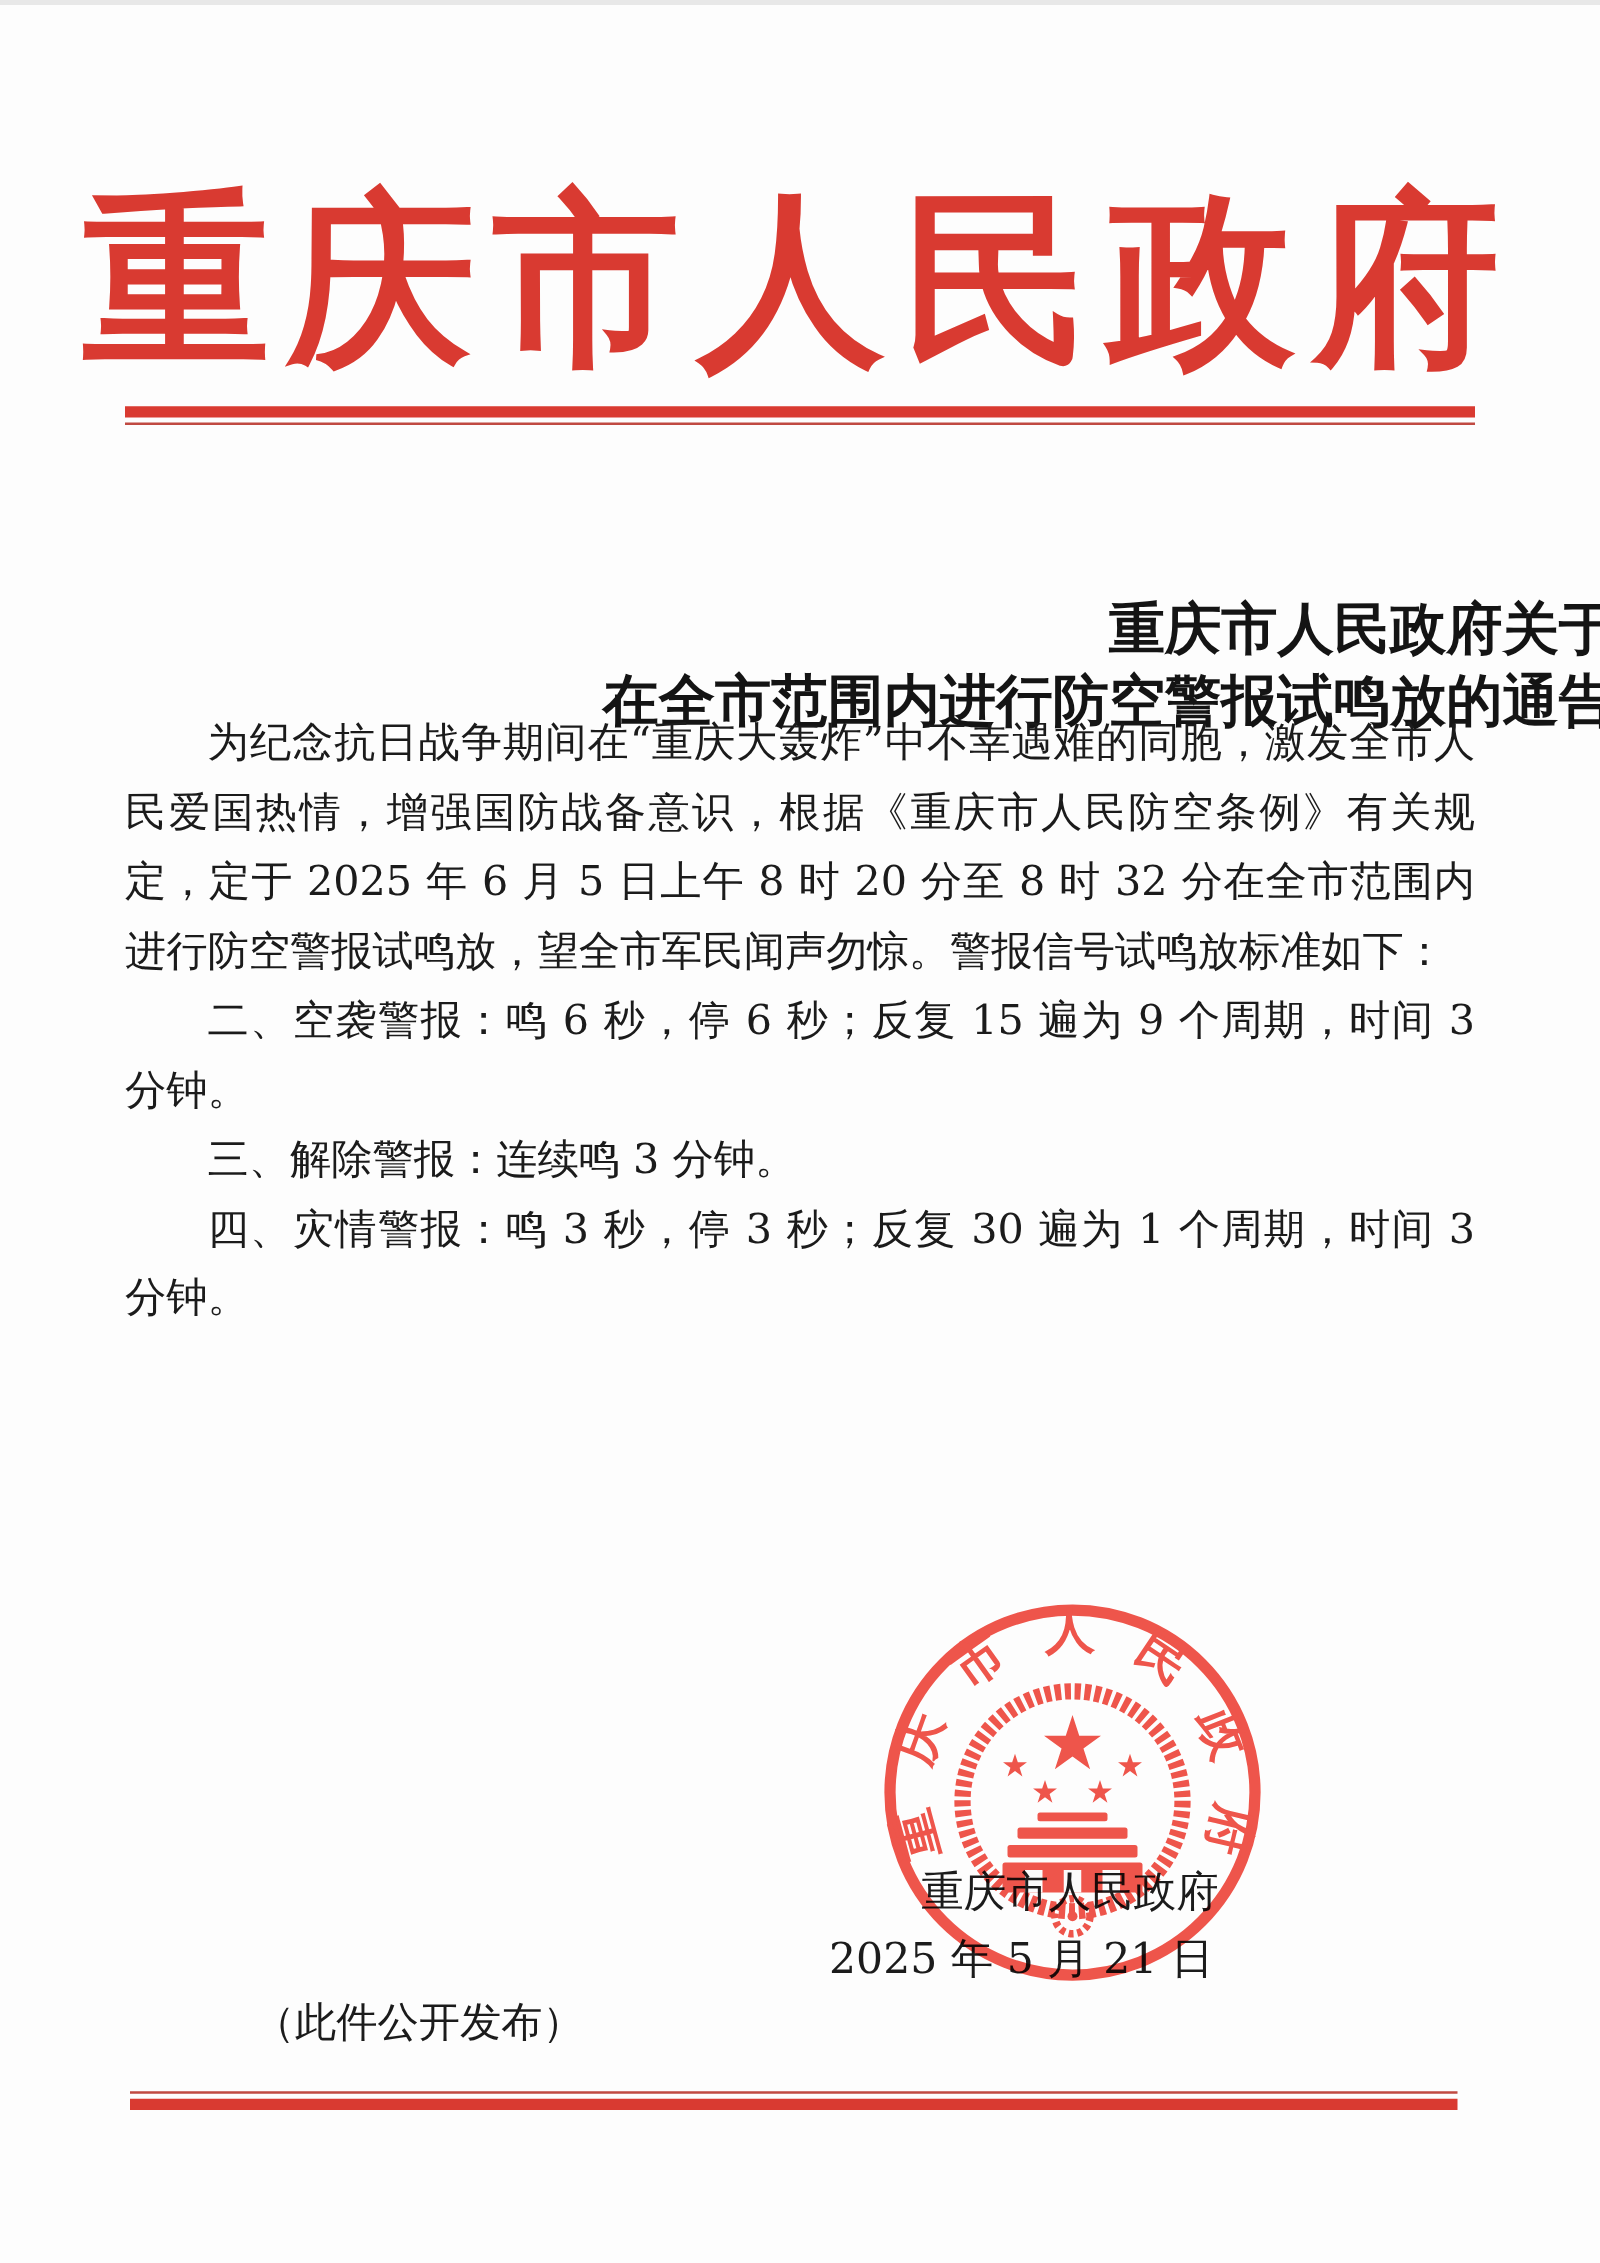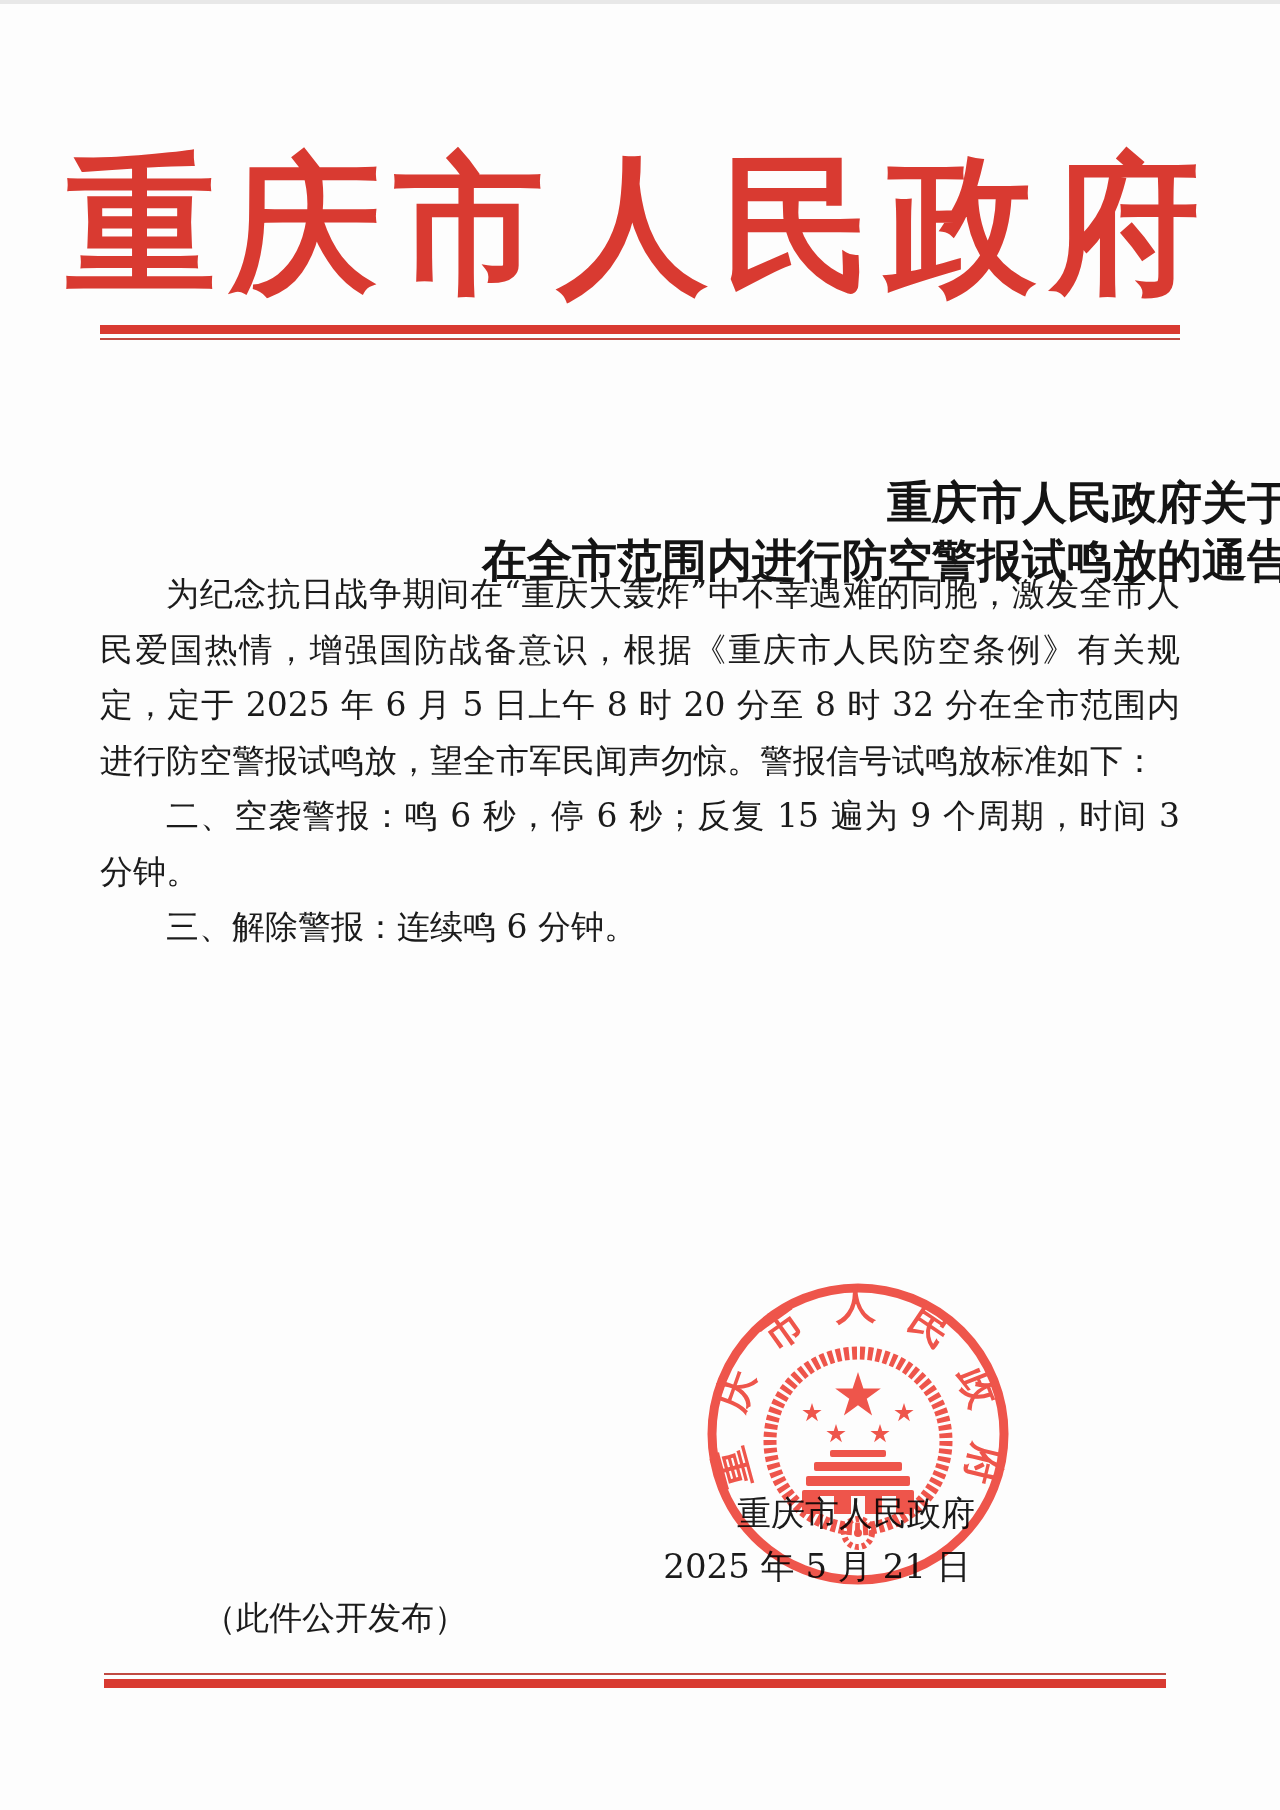--- a/index.html
+++ b/index.html
@@ -110,21 +110,22 @@
   </div>
 
   <div class="doc-title">
     <div>重庆市人民政府关于</div>
     <div>在全市范围内进行防空警报试鸣放的通告</div>
   </div>
 
   <div class="body-text">
     <p>为纪念抗日战争期间在“重庆大轰炸”中不幸遇难的同胞，激发全市人民爱国热情，增强国防战备意识，根据《重庆市人民防空条例》有关规定，定于 2025 年 6 月 5 日上午 8 时 20 分至 8 时 32 分在全市范围内进行防空警报试鸣放，望全市军民闻声勿惊。警报信号试鸣放标准如下：</p>
     <p>二、空袭警报：鸣 6 秒，停 6 秒；反复 15 遍为 9 个周期，时间 3 分钟。</p>
-    <p>三、解除警报：连续鸣 6 分钟。</p>
+    <p>三、解除警报：连续鸣 3 分钟。</p>
+    <p>四、灾情警报：鸣 3 秒，停 3 秒；反复 30 遍为 1 个周期，时间 3 分钟。</p>
   </div>
 
   <div class="sig-issuer">重庆市人民政府</div>
   <div class="sig-date">2025 年 5 月 21 日</div>
 
   <svg class="seal" viewBox="0 0 312 312" aria-hidden="true">
     <defs>
       <polygon id="star5" points="0,-24 5.4,-7.4 22.8,-7.4 8.75,2.84 14.1,19.4 0,9.2 -14.1,19.4 -8.75,2.84 -22.8,-7.4 -5.4,-7.4"></polygon>
       <path id="sealArc" d="M 50.9 205 A 116 116 0 1 1 261.1 205" fill="none"></path>
     </defs>

